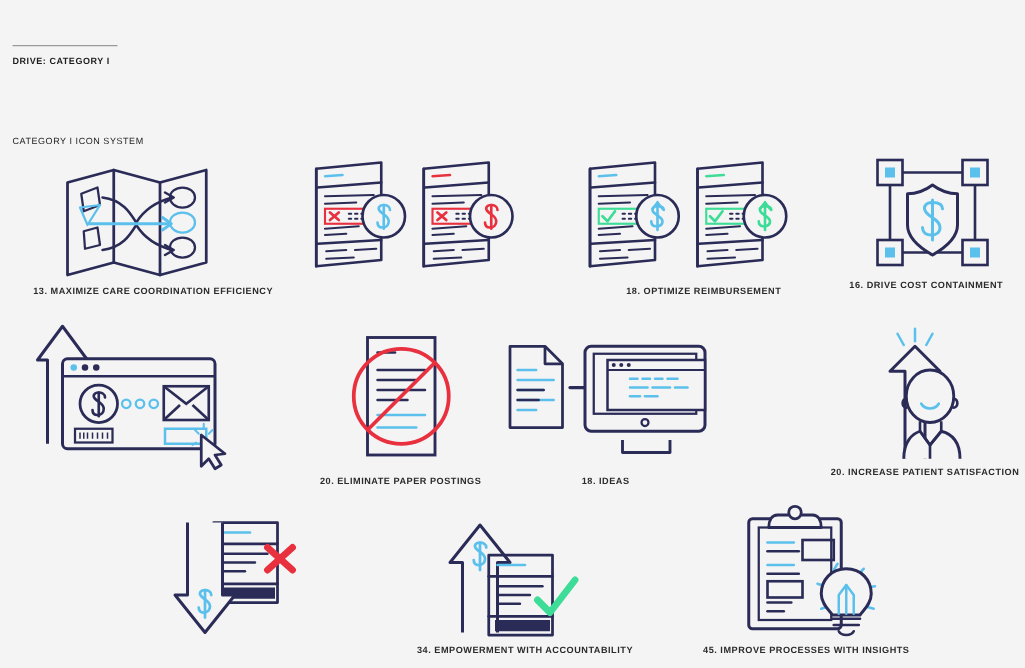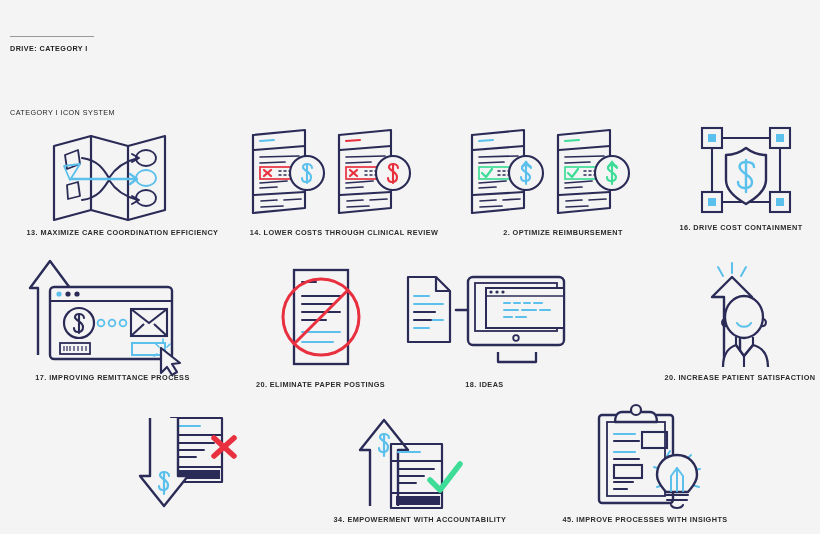--- a/index.html
+++ b/index.html
@@ -161,21 +161,20 @@
             <path d="M129 50 L131 50"></path>
             <path d="M134 50 L136 50"></path>
         </g>
         <circle cx="152" cy="48" r="17" fill="#f4f4f4" stroke="#2b2b57" stroke-width="2.1"></circle>
         <g stroke="#e8303f" stroke-width="2.1" fill="none" stroke-linecap="round">
           <path d="M152 39 L152 58"></path>
           <path d="M157 43 C157 40 154 39 152 39 C148 39 147 42 149 44 C152 47 156 48 156 52 C156 55 154 57 151 57 C148 57 147 55 147 53"></path>
         </g>
       </svg>
     </div>
-    <div class="cap" style="top:103px;">14. LOWER COSTS THROUGH CLINICAL REVIEW</div>
   </div>
 
   <div class="cell" style="left:452px;top:125px;width:222px;height:120px;">
     <div class="art" style="left:8px;top:0px;">
       <svg width="170" height="100" viewBox="0 0 170 100">
         <g fill="none" stroke="#2b2b57" stroke-width="2.1" stroke-linejoin="round" stroke-linecap="round">
           <path d="M12 10 L64 5 L64 83 L12 88 Z"></path>
           <path d="M12 10 L12 88"></path>
           <path d="M13 25 L64 21"></path>
           <path d="M13 70 L64 67"></path>
@@ -237,21 +236,21 @@
             <path d="M134 50 L136 50"></path>
         </g>
         <circle cx="152" cy="48" r="17" fill="#f4f4f4" stroke="#2b2b57" stroke-width="2.1"></circle>
         <g stroke="#3ddc97" stroke-width="2.1" fill="none" stroke-linecap="round">
           <path d="M152 37 L152 59"></path>
           <path d="M148 42 L152 37 L156 42"></path>
           <path d="M157 43 C157 40 154 40 152 40 C148 40 147 43 149 45 C152 48 156 49 156 52 C156 55 154 56 151 56 C148 56 147 54 147 52"></path>
         </g>
       </svg>
     </div>
-    <div class="cap" style="top:103px;">2. OPTIMIZE REIMBURSEMENT</div>
+    <div class="cap" style="top:103px;">18. OPTIMIZE REIMBURSEMENT</div>
   </div>
 
   <div class="cell" style="left:662px;top:120px;width:158px;height:125px;">
     <div class="art" style="left:32px;top:0px;">
       <svg width="108" height="100" viewBox="0 0 108 100">
         <g fill="none" stroke="#2b2b57" stroke-width="2.1">
           <rect x="8" y="8" width="20" height="20"></rect>
           <rect x="76" y="8" width="20" height="20"></rect>
           <rect x="8" y="72" width="20" height="20"></rect>
           <rect x="76" y="72" width="20" height="20"></rect>
@@ -321,21 +320,20 @@
         <g stroke="#5bc0eb" stroke-width="1.6" stroke-linecap="round">
           <path d="M131 92 L128 89"></path>
             <path d="M139 92 L142 89"></path>
           <path d="M135 88 L135 84"></path>
             <path d="M129 99 L126 101"></path>
         </g>
 
         <path d="M133 93 L133 118 L139 112 L144 120 L149 117 L144 109 L152 108 Z" fill="#f4f4f4" stroke="#2b2b57" stroke-width="2.2" stroke-linejoin="round"></path>
       </svg>
     </div>
-    <div class="cap" style="top:118px;">17. IMPROVING REMITTANCE PROCESS</div>
   </div>
 
   <div class="cell" style="left:218px;top:262px;width:205px;height:128px;">
     <div class="art" style="left:53px;top:0px;">
       <svg width="100" height="110" viewBox="0 0 100 110">
         <rect x="23" y="8" width="54" height="94" fill="#f4f4f4" stroke="#2b2b57" stroke-width="2.3"></rect>
         <g stroke="#2b2b57" stroke-width="2" stroke-linecap="round">
           <path d="M31 20 L45 20"></path>
           <path d="M31 34 L69 34"></path>
           <path d="M31 42 L62 42"></path>

